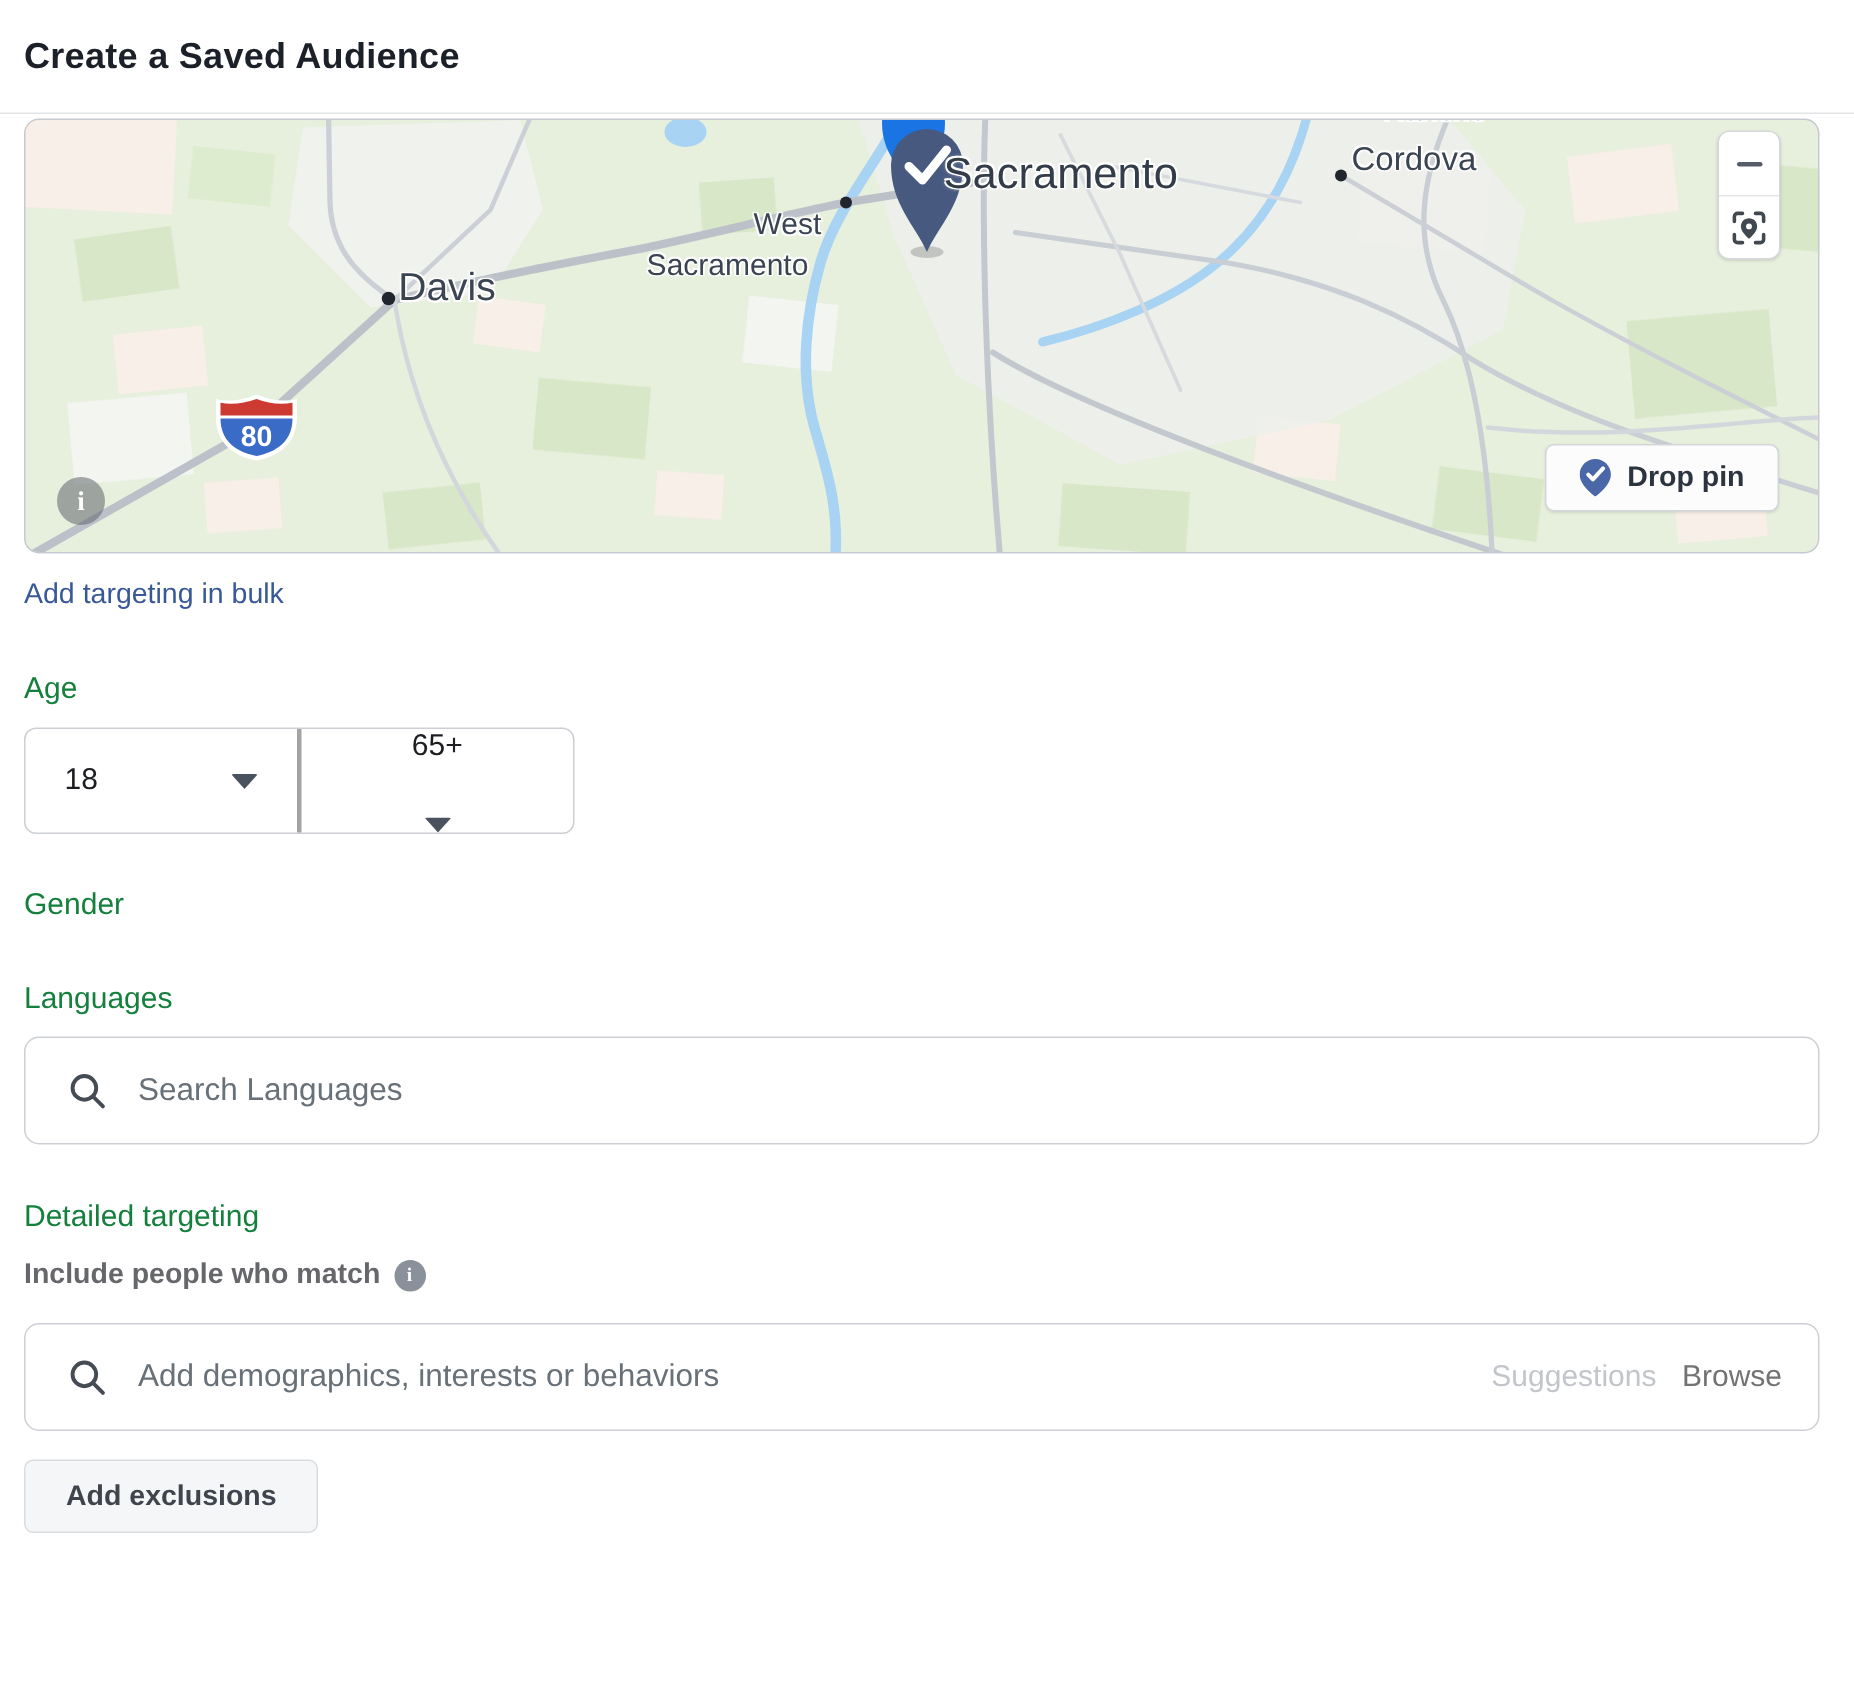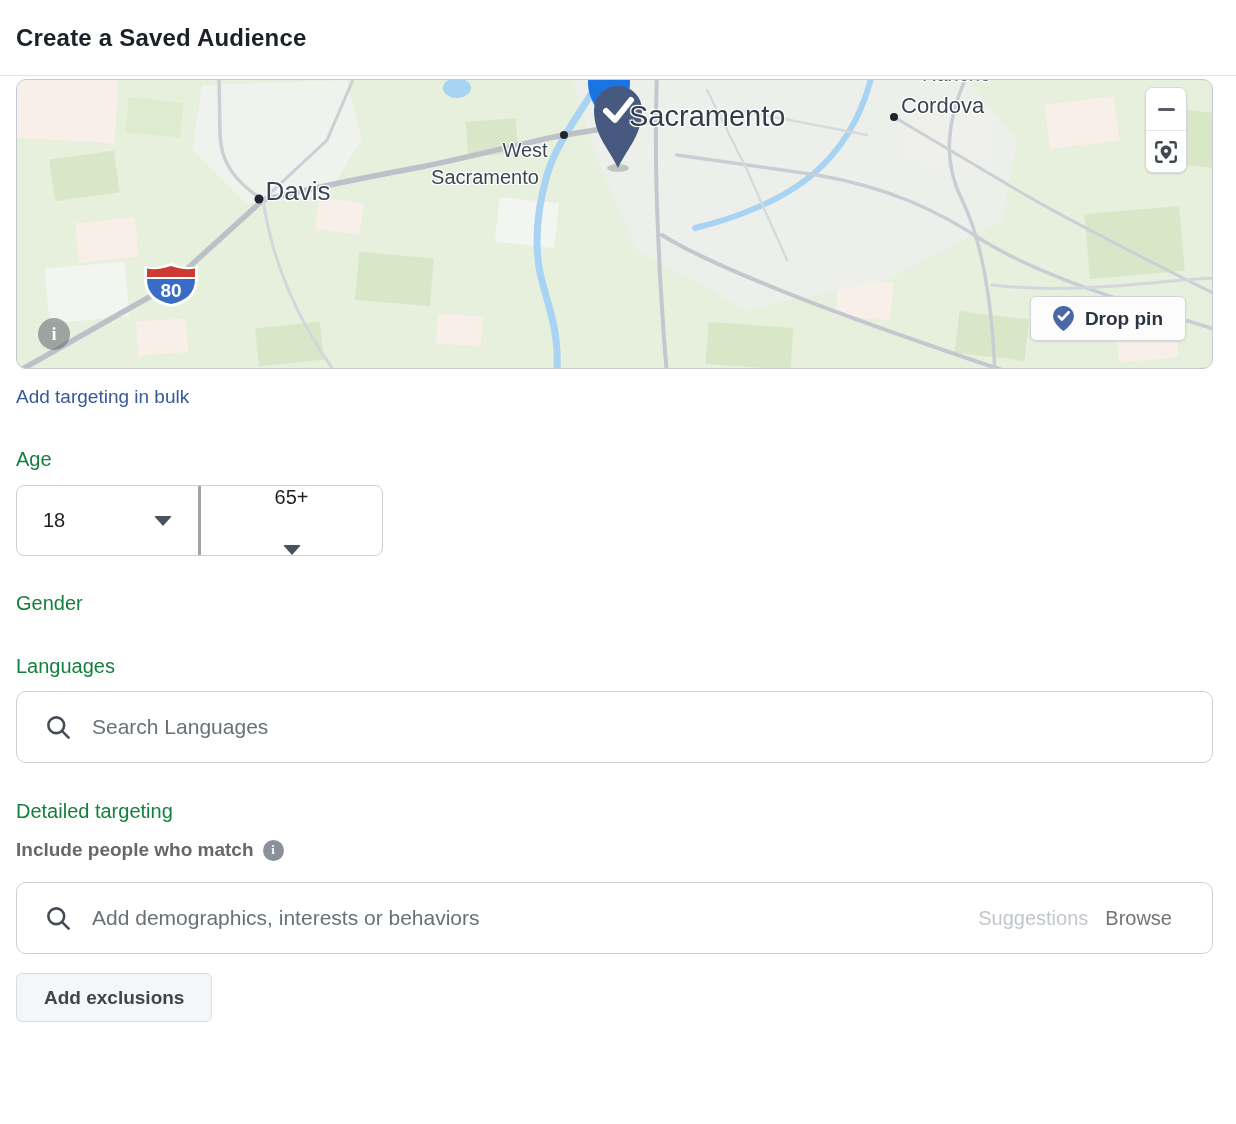--- a/index.html
+++ b/index.html
@@ -56,21 +56,21 @@
   .radio-row { margin-top:17px; display:flex; align-items:center; gap:38px; }
   .radio-item { display:flex; align-items:center; gap:15px; cursor:pointer; }
   .radio-outer { width:45px; height:45px; border-radius:50%; background:#fff; border:2px solid #d3d6db;
                  display:flex; align-items:center; justify-content:center; flex:0 0 auto; }
   .radio-outer.sel { border:2.5px solid #3578e5; }
   .radio-dot { width:23px; height:23px; border-radius:50%; background:#3578e5; }
   .radio-item .rlabel { font-size:20px; color:#1c1e21; }
 
   
   .search-box { margin-top:13px; width:1197px; height:72px; display:flex; align-items:center;
-                border:1px solid #ccd0d5; border-radius:10px; background:#fff; padding:0 40px 0 28px; }
+                border:1px solid #ccd0d5; border-radius:10px; background:#fff; padding:0 24px 0 28px; }
   .search-box svg { flex:0 0 auto; margin-right:20px; }
   .search-box input { flex:1; border:none; outline:none; font-size:21px; color:#1c1e21;
                       font-family:"Liberation Sans", sans-serif; background:transparent; min-width:60px;}
   .search-box input::placeholder { color:#687078; opacity:1; }
 
   .dt-sub { margin-top:16px; display:flex; align-items:center; gap:9px; }
   .dt-sub b { font-size:19px; color:#65676b; font-weight:bold; }
   .dt-info { width:21px; height:21px; border-radius:50%; background:#8a919b; color:#fff; font-size:13px;
              font-weight:bold; display:flex; align-items:center; justify-content:center;
              font-family:"Liberation Serif", serif; }

